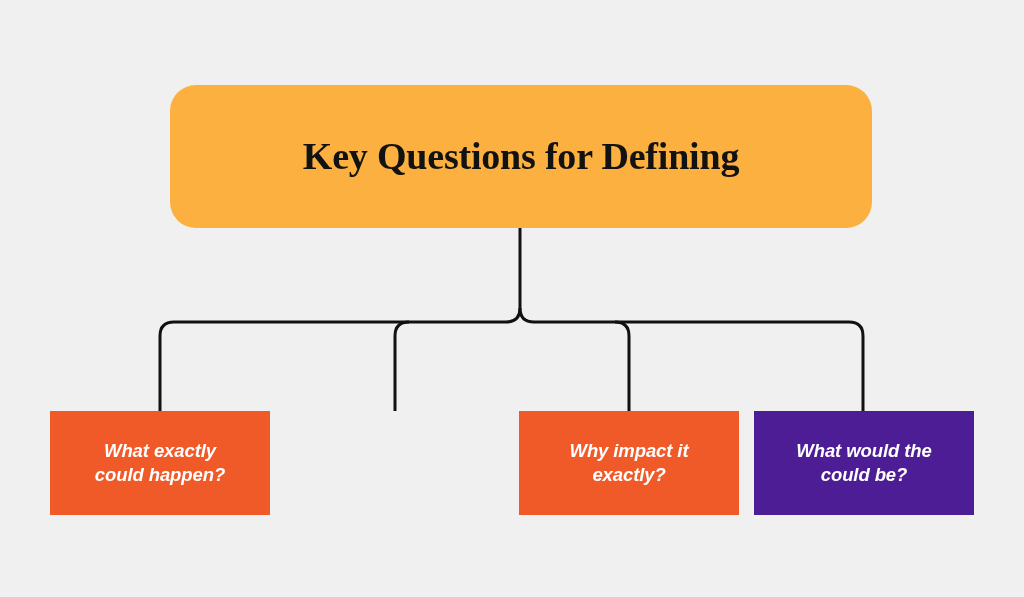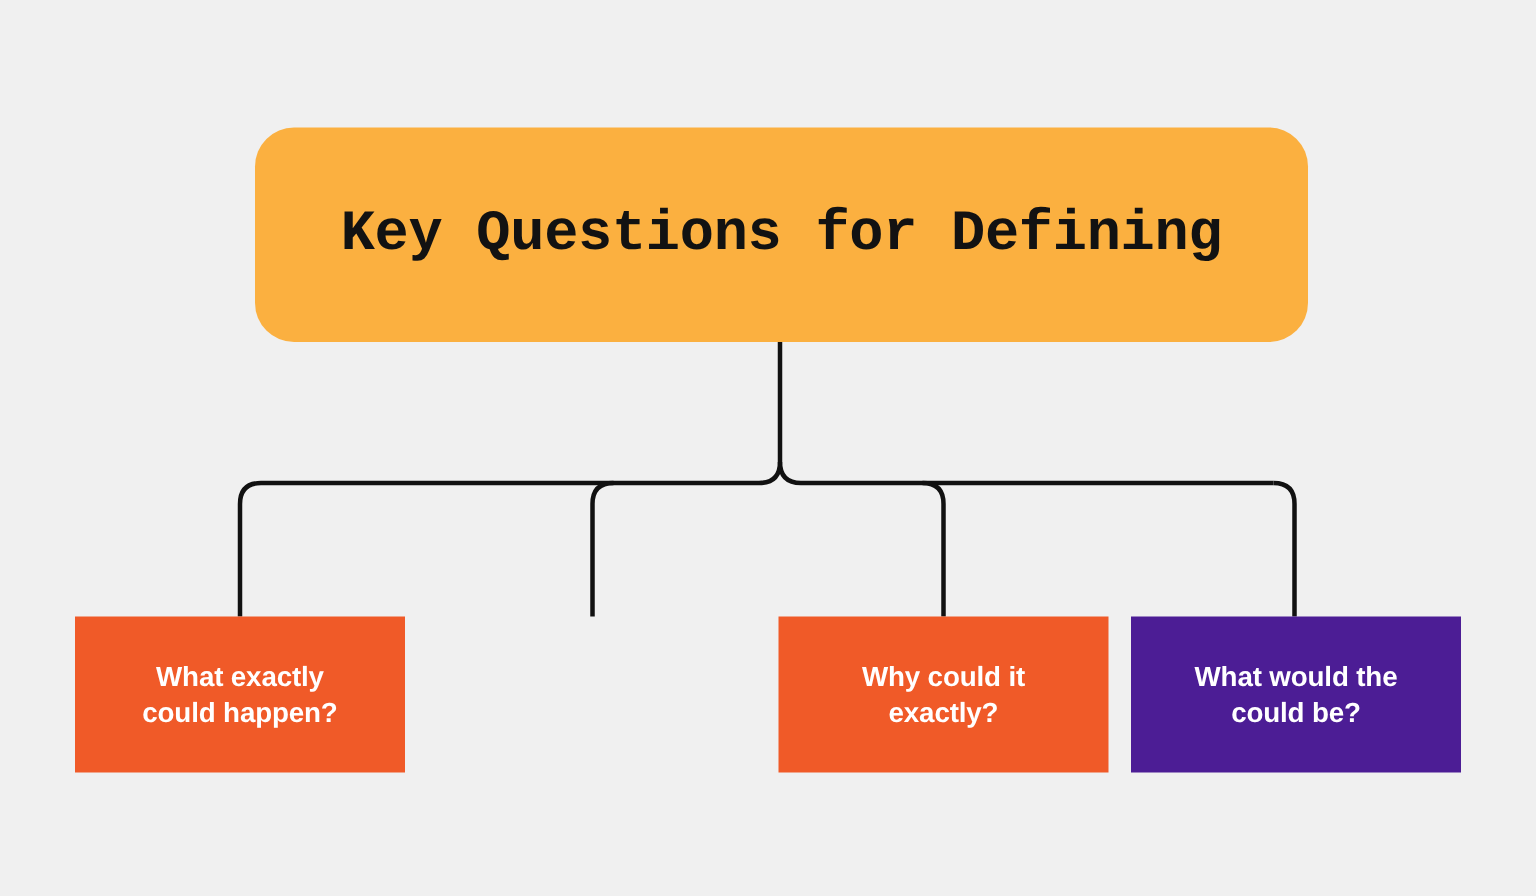--- a/index.html
+++ b/index.html
@@ -46,33 +46,34 @@
     box-sizing: border-box;
     padding: 0 26px;
   }
   #root-node .node-title {
     font-size: 38px;
     font-weight: bold;
     color: #121212;
     text-align: center;
     line-height: 1.35;
     letter-spacing: -0.2px;
-    font-family: Liberation Mono, monospace;
+    font-family: Liberation Serif, serif;
   }
   
   .leaf-node {
     position: absolute;
     top: 411px;
     height: 104px;
     z-index: 2;
     display: flex;
     align-items: center;
     justify-content: center;
     box-sizing: border-box;
     padding: 0 14px;
+    font-style: italic;
   }
   .leaf-node .leaf-label {
     font-size: 18.5px;
     font-weight: bold;
     color: #ffffff;
     text-align: center;
     line-height: 1.32;
     letter-spacing: -0.1px;
     font-family: "Liberation Sans", sans-serif;
   }
@@ -115,21 +116,21 @@
   <div class="leaf-node" id="leaf-0" style="background: rgb(240, 90, 40);">
     <div class="leaf-label" style="color: rgb(255, 255, 255);">
       <span>What exactly</span><br>
       <span>could happen?</span>
     </div>
   </div>
 
 
   <div class="leaf-node" id="leaf-2" style="background: rgb(240, 90, 40);">
     <div class="leaf-label" style="color: rgb(255, 255, 255);">
-      <span>Why could it</span><br>
+      <span>Why impact it</span><br>
       <span>exactly?</span>
     </div>
   </div>
 
   <div class="leaf-node" id="leaf-3" style="background: #4c1d95;">
     <div class="leaf-label" style="color: rgb(255, 255, 255);">
       <span>What would the</span><br>
       <span>could be?</span>
     </div>
   </div>

